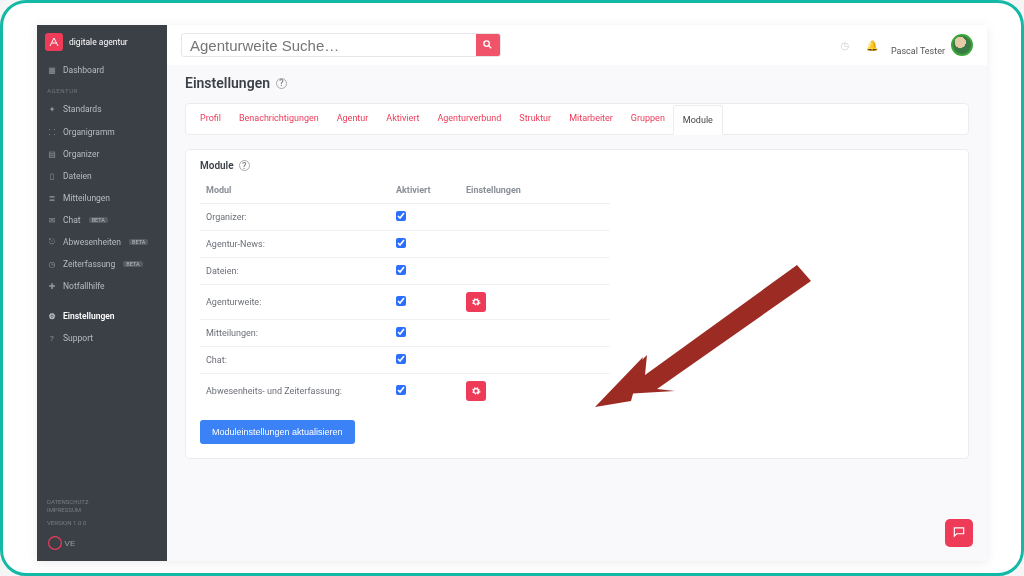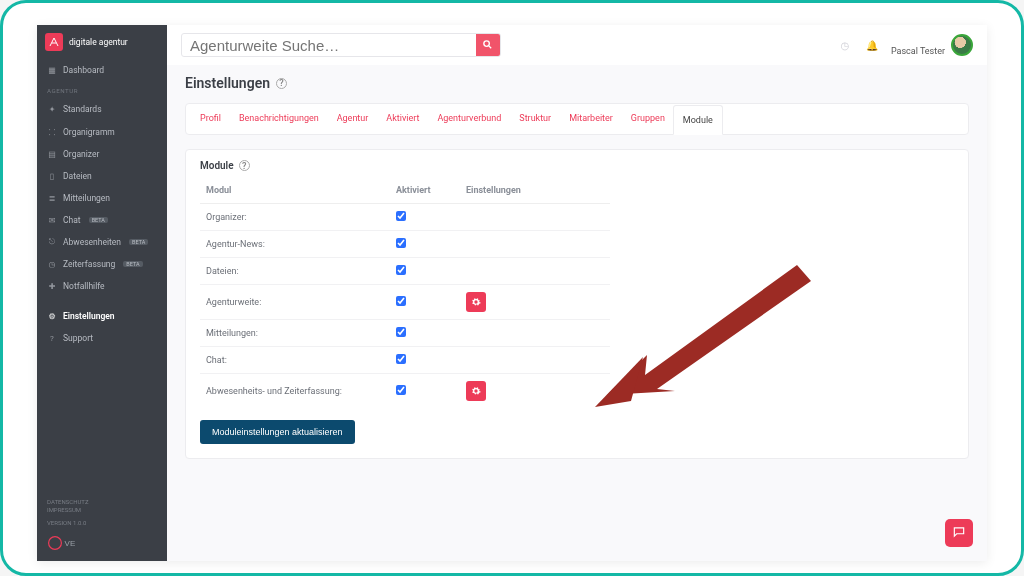--- a/index.html
+++ b/index.html
@@ -44,21 +44,21 @@
   
   .card { background: #fff; border: 1px solid #ececef; border-radius: 4px; margin-top: 14px; padding: 10px 14px 14px; }
   .card-title { font-size: 10px; color: #3b3f46; font-weight: 600; display: flex; align-items: center; gap: 5px; margin-bottom: 8px; }
   table.mod { width: 410px; border-collapse: collapse; font-size: 9px; color: #6b6f77; }
   .mod th { text-align: left; font-weight: 700; color: #8a8f98; padding: 6px 6px 8px; border-bottom: 1px solid #eee; }
   .mod td { padding: 7px 6px; border-bottom: 1px solid #f1f1f3; vertical-align: middle; }
   .mod tr:last-child td { border-bottom: none; }
   .chk { accent-color: #2b6fff; width: 10px; height: 10px; }
   .gear-btn { width: 20px; height: 20px; background: #ed3b58; border: none; border-radius: 3px; color: #fff; display: flex; align-items: center; justify-content: center; cursor: pointer; }
   .gear-btn svg { width: 10px; height: 10px; }
-  .submit { margin-top: 12px; background: #0c4a6e; color: #fff; border: none; border-radius: 3px; padding: 7px 12px; font-size: 9px; cursor: pointer; }
+  .submit { margin-top: 12px; background: #3b82f6; color: #fff; border: none; border-radius: 3px; padding: 7px 12px; font-size: 9px; cursor: pointer; }
   
   .fab { position: absolute; right: 14px; bottom: 14px; width: 28px; height: 28px; background: #ed3b58; border-radius: 5px; display: flex; align-items: center; justify-content: center; color: #fff; cursor: pointer; }
   .fab svg { width: 14px; height: 14px; }
   
   .arrow-overlay { position: absolute; left: 420px; top: 200px; pointer-events: none; }
 </style>
 </head>
 <body>
 
 <div class="device-frame">

